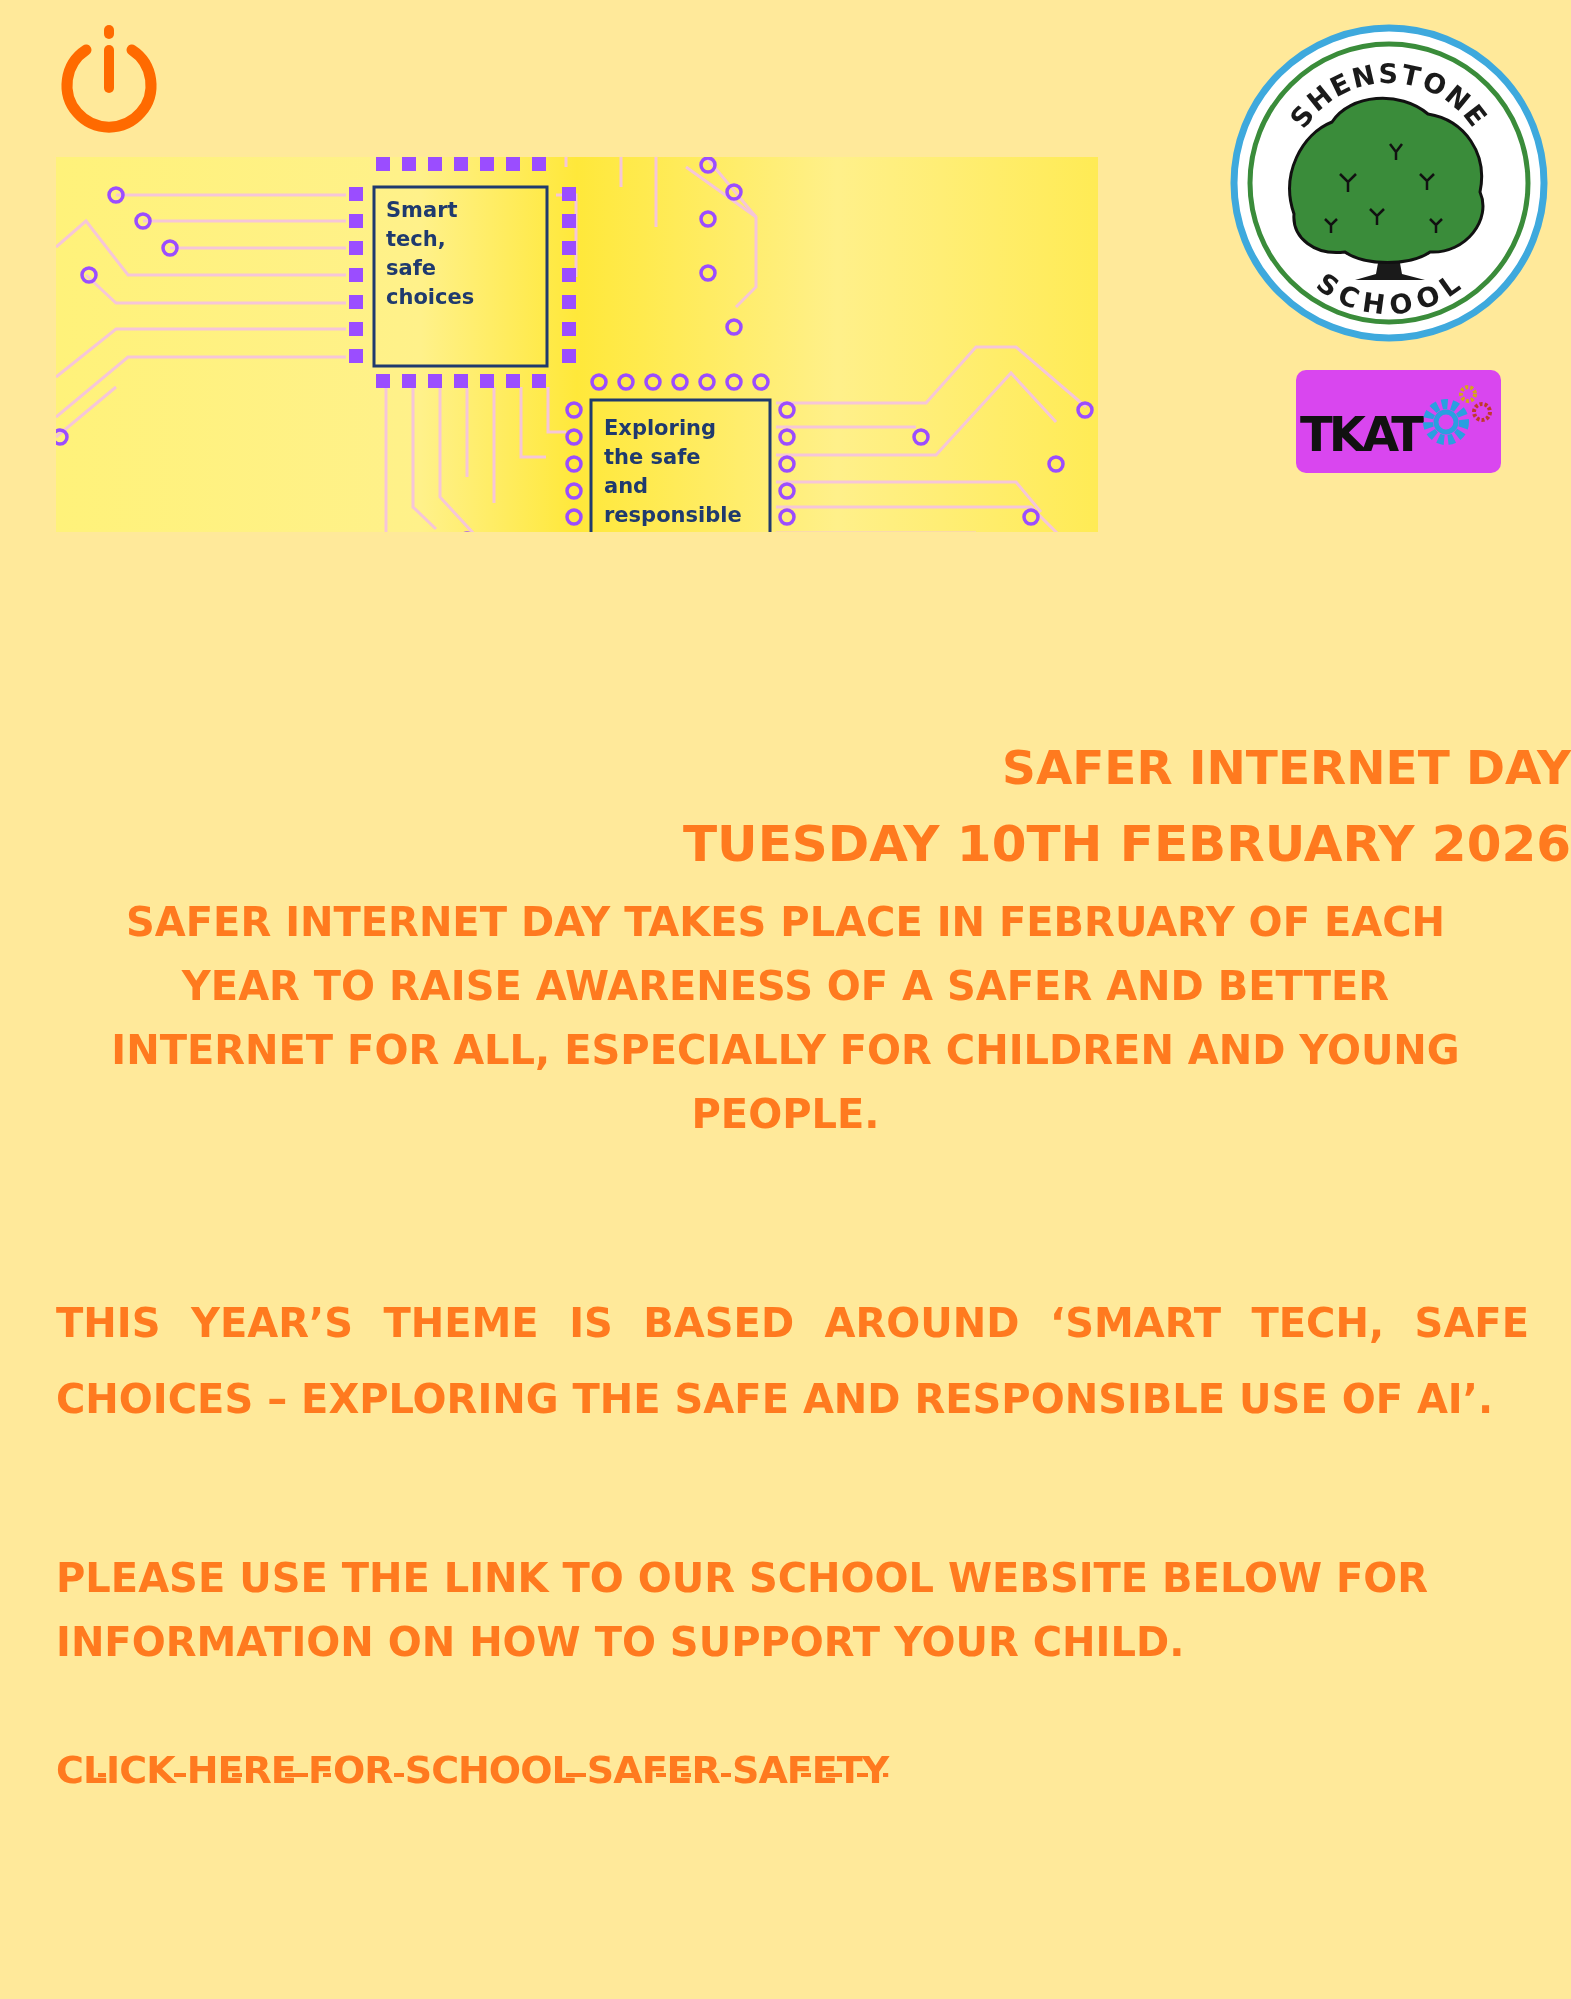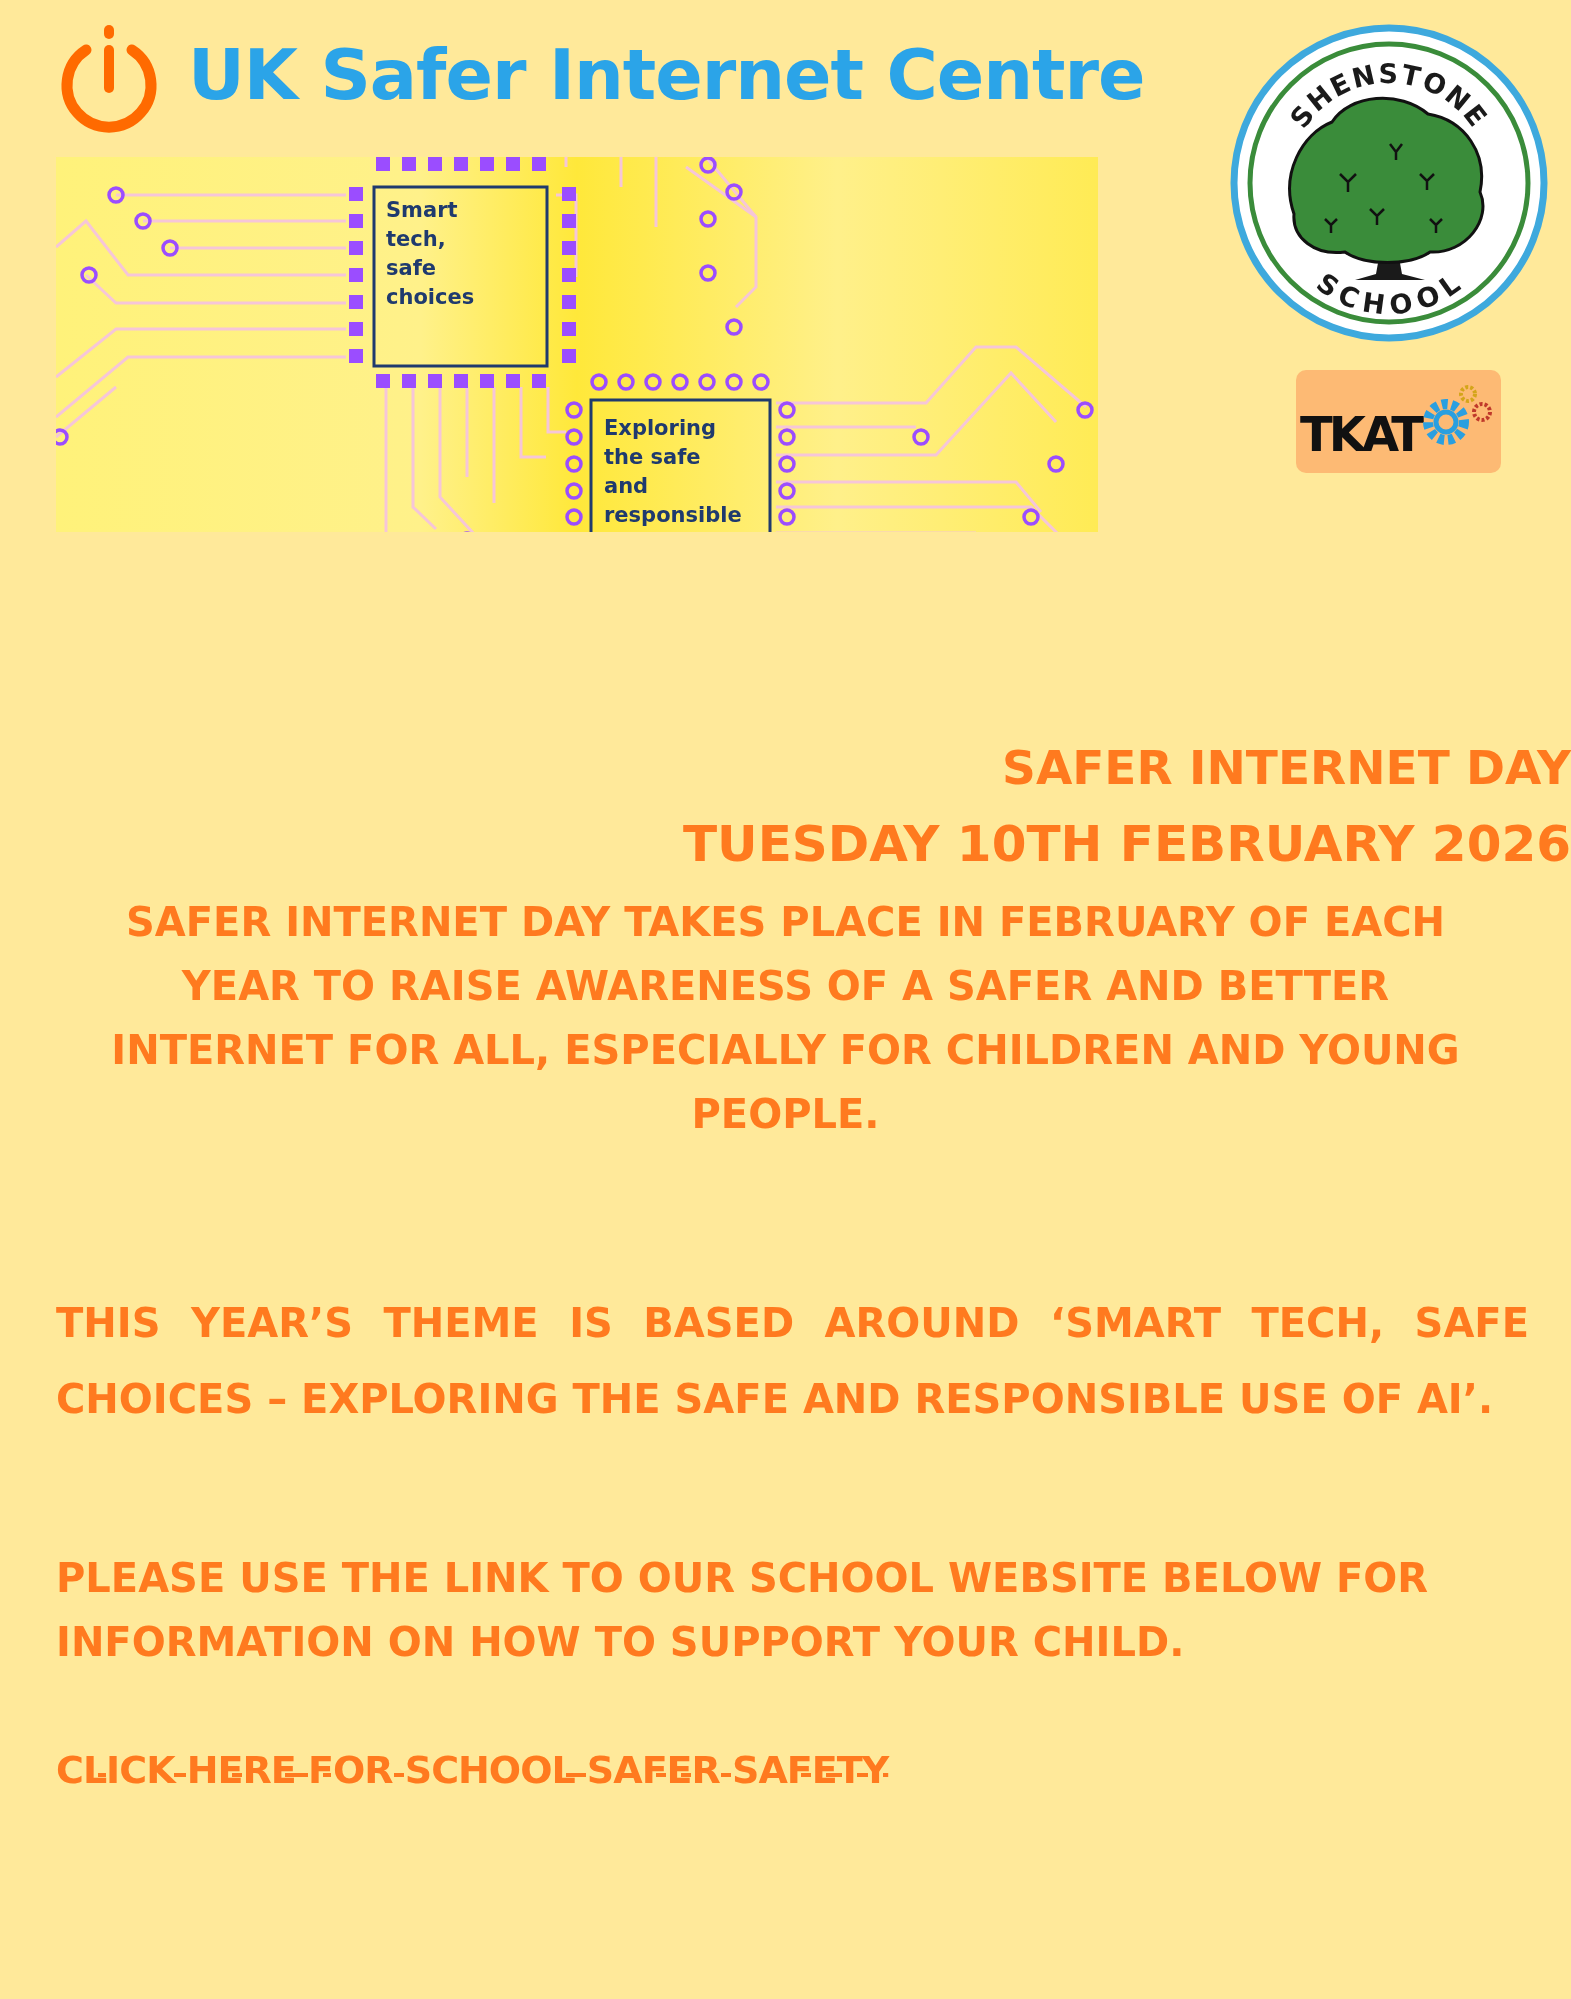--- a/index.html
+++ b/index.html
@@ -10,21 +10,21 @@
   }
   .abs { position:absolute; }
   .uksic-logo { left:56px; top:22px; width:940px; height:112px; }
   .uksic-text {
     position:absolute; left:132px; top:12px; font-weight:bold;
     font-size:70px; color:#2ba4e8; letter-spacing:-1px; white-space:nowrap;
     font-family:"DejaVu Sans", sans-serif;
   }
   .banner { left:56px; top:157px; width:1042px; height:375px; overflow:hidden; }
   .crest { left:1230px; top:24px; width:318px; height:318px; }
-  .tkat { left:1296px; top:370px; width:205px; height:103px; background:#fdba74; border-radius:10px; }
+  .tkat { left:1296px; top:370px; width:205px; height:103px; background:#d946ef; border-radius:10px; }
   .headline {
     left:0; width:1571px; text-align:right; color:#ff7a1f; font-weight:bold;
     font-family:"DejaVu Sans", sans-serif;
   }
   .h1 { top:740px; font-size:47px; }
   .h2 { top:815px; font-size:50px; }
   .intro {
     left:100px; width:1371px; top:890px; font-size:40px; line-height:64px;
     text-align:center; color:#ff7a1f; font-weight:bold; font-family:"DejaVu Sans", sans-serif;
   }
@@ -46,21 +46,20 @@
 </style>
 </head>
 <body>
 
 <div class="abs uksic-logo">
   <svg width="110" height="112" viewBox="0 0 110 112" style="position:absolute;left:0;top:0">
     <path d="M30 28 A42 42 0 1 0 76 28" fill="none" stroke="#ff6a00" stroke-width="11" stroke-linecap="round"></path>
     <line x1="53" y1="8" x2="53" y2="12" stroke="#ff6a00" stroke-width="10" stroke-linecap="round"></line>
     <line x1="53" y1="28" x2="53" y2="66" stroke="#ff6a00" stroke-width="10" stroke-linecap="round"></line>
   </svg>
-  <span class="uksic-text">UK Safer Internet Centre</span>
 </div>
 
 <div class="abs banner">
   <svg width="1042" height="528" viewBox="0 0 1042 528">
     <defs>
       <linearGradient id="bg" x1="0" y1="0" x2="1" y2="0">
         <stop offset="0" stop-color="#fff27a"></stop>
         <stop offset="0.35" stop-color="#fff18a"></stop>
         <stop offset="0.5" stop-color="#ffe83a"></stop>
         <stop offset="0.75" stop-color="#fff08a"></stop>

